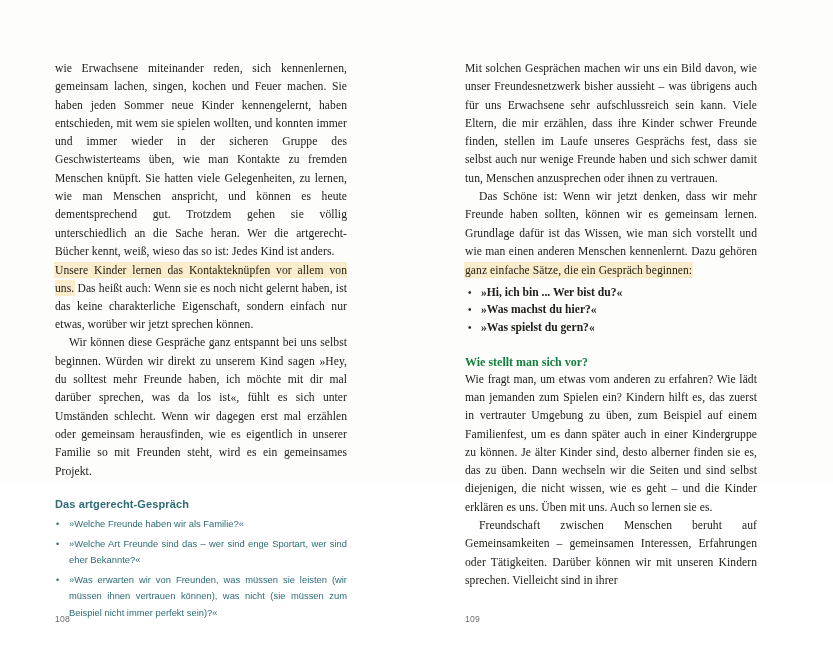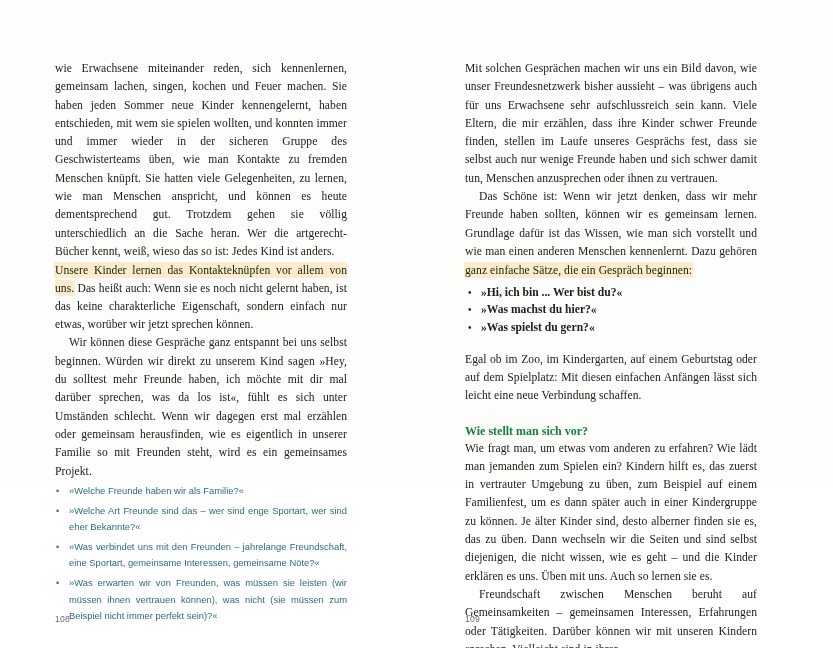--- a/index.html
+++ b/index.html
@@ -138,26 +138,26 @@
 
   <div class="page page-left">
     <div class="col">
 
       <p>wie Erwachsene miteinander reden, sich kennenlernen, gemeinsam lachen, singen, kochen und Feuer machen. Sie haben jeden Sommer neue Kinder kennengelernt, haben entschieden, mit wem sie spielen wollten, und konnten immer und immer wieder in der sicheren Gruppe des Geschwisterteams üben, wie man Kontakte zu fremden Menschen knüpft. Sie hatten viele Gelegenheiten, zu lernen, wie man Menschen anspricht, und können es heute dementsprechend gut. Trotzdem gehen sie völlig unterschiedlich an die Sache heran. Wer die artgerecht-Bücher kennt, weiß, wieso das so ist: Jedes Kind ist anders.</p>
 
       <p><span class="hl">Unsere Kinder lernen das Kontakteknüpfen vor allem von uns.</span><span> Das heißt auch: Wenn sie es noch nicht gelernt haben, ist das keine charakterliche Eigenschaft, sondern einfach nur etwas, worüber wir jetzt sprechen können.</span></p>
 
       <p class="indent">Wir können diese Gespräche ganz entspannt bei uns selbst beginnen. Würden wir direkt zu unserem Kind sagen »Hey, du solltest mehr Freunde haben, ich möchte mit dir mal darüber sprechen, was da los ist«, fühlt es sich unter Umständen schlecht. Wenn wir dagegen erst mal erzählen oder gemeinsam herausfinden, wie es eigentlich in unserer Familie so mit Freunden steht, wird es ein gemeinsames Projekt.</p>
 
+      <h3 class="section-head">Das artgerecht-Gespräch</h3>
 
       <div class="bullets-wrap">
         <ul class="bullets sans-bullets">
           <li>»Welche Freunde haben wir als Familie?«</li>
           <li>»Welche Art Freunde sind das – wer sind enge Sportart, wer sind eher Bekannte?«</li>
-          <li>»Was verbindet uns mit den Freunden – jahrelange Freundschaft, eine Sportart, gemeinsame Interessen, gemeinsame Nöte?«</li>
           <li>»Was erwarten wir von Freunden, was müssen sie leisten (wir müssen ihnen vertrauen können), was nicht (sie müssen zum Beispiel nicht immer perfekt sein)?«</li>
 
         </ul>
       </div>
 
     </div>
 
     <div class="folio folio-left">108</div>
   </div>
 
@@ -169,21 +169,20 @@
       <p class="indent"><span>Das Schöne ist: Wenn wir jetzt denken, dass wir mehr Freunde haben sollten, können wir es gemeinsam lernen. Grundlage dafür ist das Wissen, wie man sich vorstellt und wie man einen anderen Menschen kennenlernt. Dazu gehören </span><span class="hl">ganz einfache Sätze, die ein Gespräch beginnen:</span></p>
 
       <div class="bullets-wrap-serif">
         <ul class="bullets serif-bullets">
           <li>»Hi, ich bin ... Wer bist du?«</li>
           <li>»Was machst du hier?«</li>
           <li>»Was spielst du gern?«</li>
         </ul>
       </div>
 
-      <p>Egal ob im Zoo, im Kindergarten, auf einem Geburtstag oder auf dem Spielplatz: Mit diesen einfachen Anfängen lässt sich leicht eine neue Verbindung schaffen.</p>
 
       <h3 class="sub-head">Wie stellt man sich vor?</h3>
 
       <p>Wie fragt man, um etwas vom anderen zu erfahren? Wie lädt man jemanden zum Spielen ein? Kindern hilft es, das zuerst in vertrauter Umgebung zu üben, zum Beispiel auf einem Familienfest, um es dann später auch in einer Kindergruppe zu können. Je älter Kinder sind, desto alberner finden sie es, das zu üben. Dann wechseln wir die Seiten und sind selbst diejenigen, die nicht wissen, wie es geht – und die Kinder erklären es uns. Üben mit uns. Auch so lernen sie es.</p>
 
       <p class="indent">Freundschaft zwischen Menschen beruht auf Gemeinsamkeiten – gemeinsamen Interessen, Erfahrungen oder Tätigkeiten. Darüber können wir mit unseren Kindern sprechen. Vielleicht sind in ihrer</p>
 
     </div>
 
     <div class="folio folio-right">109</div>

